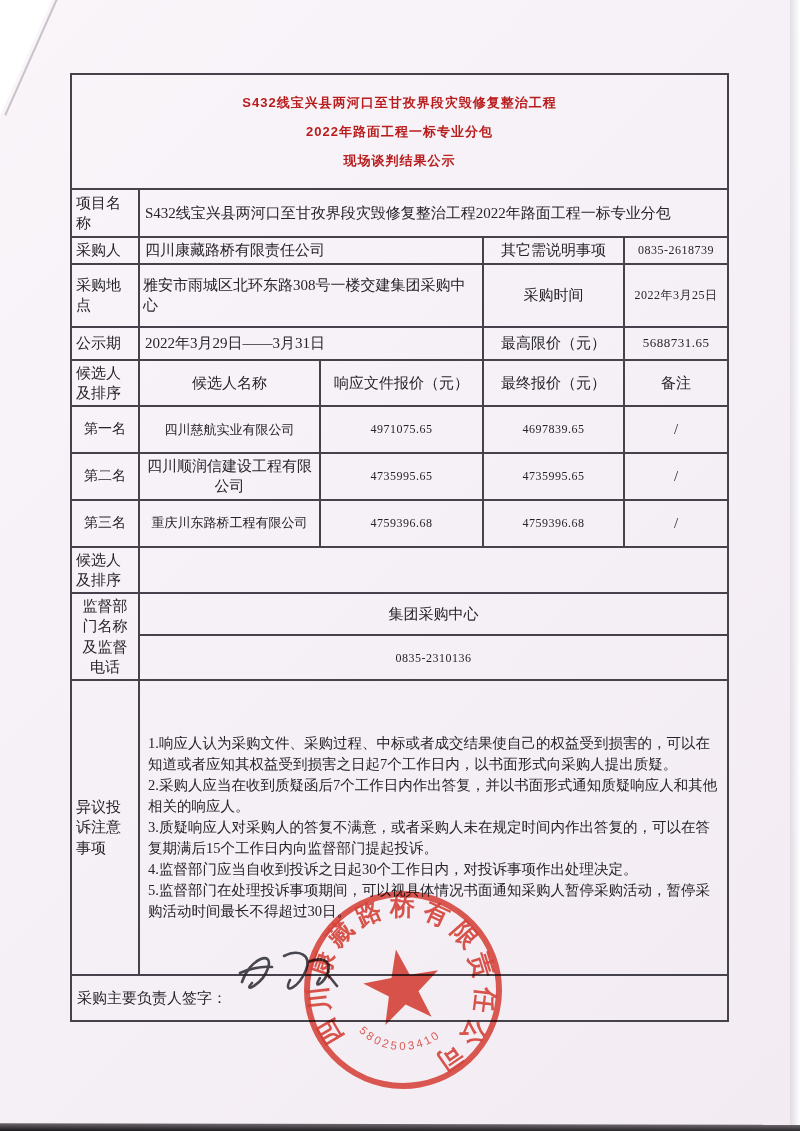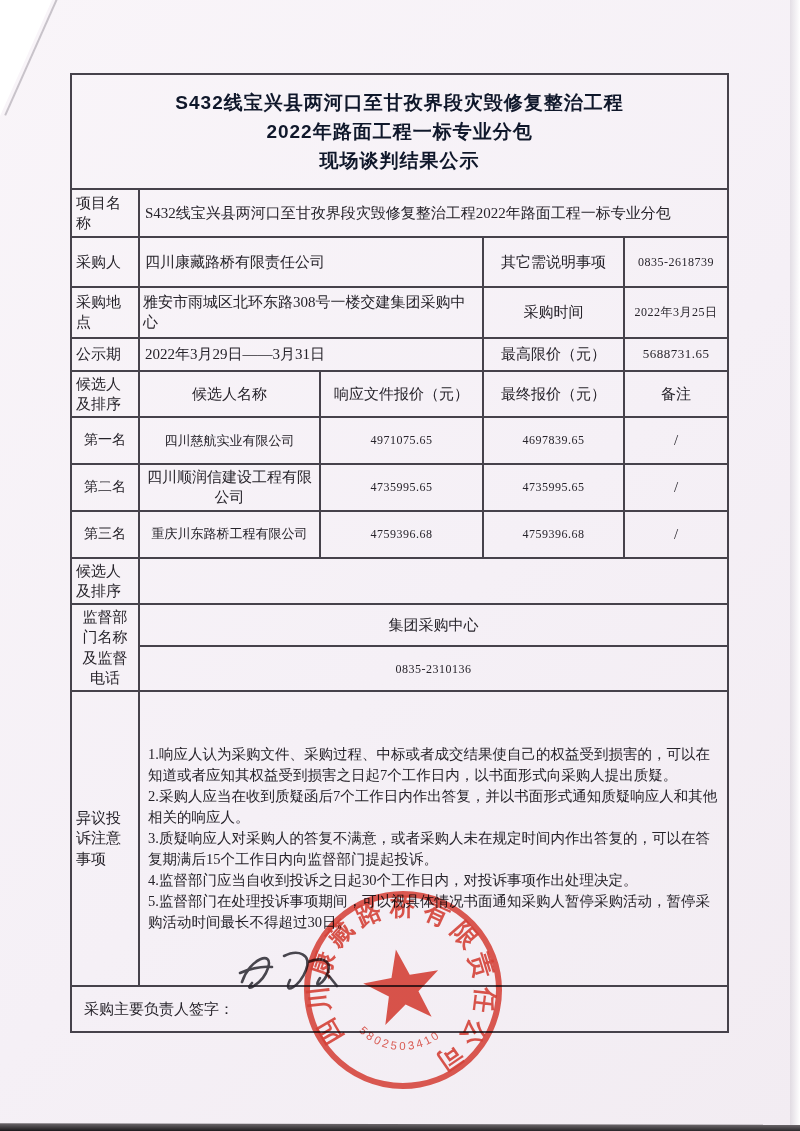--- a/index.html
+++ b/index.html
@@ -42,26 +42,26 @@
     vertical-align:middle;
     overflow:hidden;
     line-height:1.35;
   }
   td.c{text-align:center;}
   td.num{font-size:12px;text-align:center;letter-spacing:0.5px;}
   td.label-cell{padding:2px 4px;}
   .title-cell{text-align:center;}
   .title-line{
     font-family:"Liberation Sans","DejaVu Sans",sans-serif;
-    font-weight:bold;font-size:19px;line-height:29px;letter-spacing:1px;
-    color:#0f172a;
+    font-weight:bold;font-size:13px;line-height:29px;letter-spacing:1px;
+    color:#b91c1c;
   }
   .objection-cell{padding:4px 8px;}
   .objection-item{font-size:14.5px;line-height:21px;text-align:left;}
-  .sig-cell{padding:2px 12px;margin-left:38px;}
+  .sig-cell{padding:2px 5px;margin-left:38px;}
   .sig-label{font-size:15px;}
   .seal{
     position:absolute;left:297px;top:884px;width:212px;height:212px;
     transform:rotate(-10deg);
     mix-blend-mode:multiply;opacity:0.92;
     pointer-events:none;
   }
   .signature{
     position:absolute;left:228px;top:942px;width:140px;height:70px;
     pointer-events:none;
@@ -90,29 +90,29 @@
       <td colspan="5" class="title-cell">
         <div class="title-line">S432线宝兴县两河口至甘孜界段灾毁修复整治工程</div>
         <div class="title-line">2022年路面工程一标专业分包</div>
         <div class="title-line">现场谈判结果公示</div>
       </td>
     </tr>
     <tr style="height:48px">
       <td class="label-cell">项目名称</td>
       <td colspan="4">S432线宝兴县两河口至甘孜界段灾毁修复整治工程2022年路面工程一标专业分包</td>
     </tr>
-    <tr style="height:50px">
+    <tr style="height:27px">
       <td class="label-cell">采购人</td>
       <td colspan="2">四川康藏路桥有限责任公司</td>
       <td class="c">其它需说明事项</td>
       <td class="num">0835-2618739</td>
     </tr>
     <tr style="height:44px">
       <td class="label-cell">采购地点</td>
-      <td colspan="2" style="padding:4px 3px">雅安市雨城区北环东路308号一楼交建集团采购中心</td>
+      <td colspan="2" style="padding:10px 3px">雅安市雨城区北环东路308号一楼交建集团采购中心</td>
       <td class="c">采购时间</td>
       <td class="num">2022年3月25日</td>
     </tr>
     <tr style="height:33px">
       <td class="label-cell">公示期</td>
       <td colspan="2">2022年3月29日——3月31日</td>
       <td class="c">最高限价（元）</td>
       <td class="num" style="font-size:13px">5688731.65</td>
     </tr>
     <tr style="height:42px">

